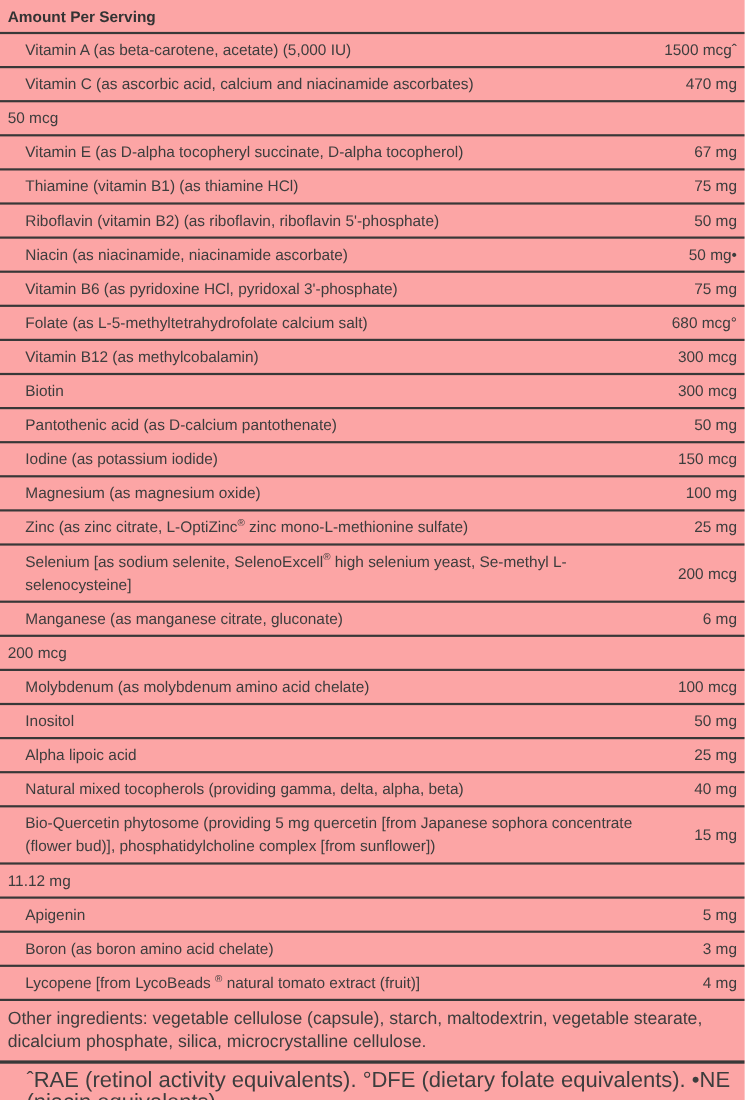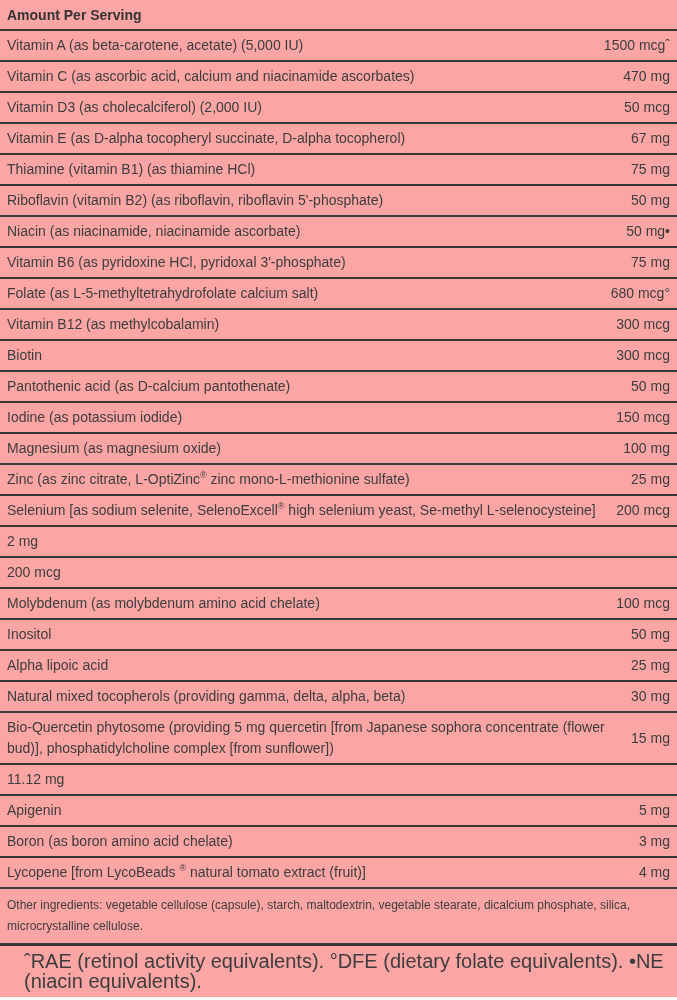--- a/index.html
+++ b/index.html
@@ -26,35 +26,36 @@
     justify-content: space-between;
     align-items: center;
     padding: 4px 7px;
     border-bottom: 2px solid #383838;
     font-size: 14px;
   }
   .row .name {
     flex: 1 1 auto;
     padding-right: 14px;
     line-height: 21px;
+    margin-left: 16px;
   }
   .row .value {
     flex: 0 0 auto;
     white-space: nowrap;
     text-align: left;
     line-height: 21px;
   }
   .name sup, .footnote sup {
     font-size: 9px;
     vertical-align: super;
     line-height: 0;
   }
   .other-ingredients {
     padding: 6px 7px;
-    font-size: 12px;
+    font-size: 16px;
     line-height: 21px;
     border-bottom: 3px solid #383838;
   }
   .footnote {
     padding: 5px 7px 6px 24px;
     font-size: 20px;
     line-height: 20px;
   }
 </style>
 </head>
@@ -66,21 +67,20 @@
   <div>
       <div class="row">
         <span class="name">Vitamin A (as beta-carotene, acetate) (5,000 IU)</span>
         <span class="value">1500 mcgˆ</span>
       </div>
       <div class="row">
         <span class="name">Vitamin C (as ascorbic acid, calcium and niacinamide ascorbates)</span>
         <span class="value">470 mg</span>
       </div>
       <div class="row">
-        <span class="name">Vitamin D3 (as cholecalciferol) (2,000 IU)</span>
         <span class="value">50 mcg</span>
       </div>
       <div class="row">
         <span class="name">Vitamin E (as D-alpha tocopheryl succinate, D-alpha tocopherol)</span>
         <span class="value">67 mg</span>
       </div>
       <div class="row">
         <span class="name">Thiamine (vitamin B1) (as thiamine HCl)</span>
         <span class="value">75 mg</span>
       </div>
@@ -122,40 +122,41 @@
       </div>
       <div class="row">
         <span class="name">Zinc (as zinc citrate, L-OptiZinc<sup>®</sup> zinc mono-L-methionine sulfate)</span>
         <span class="value">25 mg</span>
       </div>
       <div class="row">
         <span class="name">Selenium [as sodium selenite, SelenoExcell<sup>®</sup> high selenium yeast, Se-methyl L-selenocysteine]</span>
         <span class="value">200 mcg</span>
       </div>
       <div class="row">
-        <span class="value">2 mg</span>
+        <span class="name">Manganese (as manganese citrate, gluconate)</span>
+        <span class="value">6 mg</span>
       </div>
       <div class="row">
         <span class="value">200 mcg</span>
       </div>
       <div class="row">
         <span class="name">Molybdenum (as molybdenum amino acid chelate)</span>
         <span class="value">100 mcg</span>
       </div>
       <div class="row">
         <span class="name">Inositol</span>
         <span class="value">50 mg</span>
       </div>
       <div class="row">
         <span class="name">Alpha lipoic acid</span>
         <span class="value">25 mg</span>
       </div>
       <div class="row">
         <span class="name">Natural mixed tocopherols (providing gamma, delta, alpha, beta)</span>
-        <span class="value">30 mg</span>
+        <span class="value">40 mg</span>
       </div>
       <div class="row">
         <span class="name">Bio-Quercetin phytosome (providing 5 mg quercetin [from Japanese sophora concentrate (flower bud)], phosphatidylcholine complex [from sunflower])</span>
         <span class="value">15 mg</span>
       </div>
       <div class="row">
         <span class="value">11.12 mg</span>
       </div>
       <div class="row">
         <span class="name">Apigenin</span>

